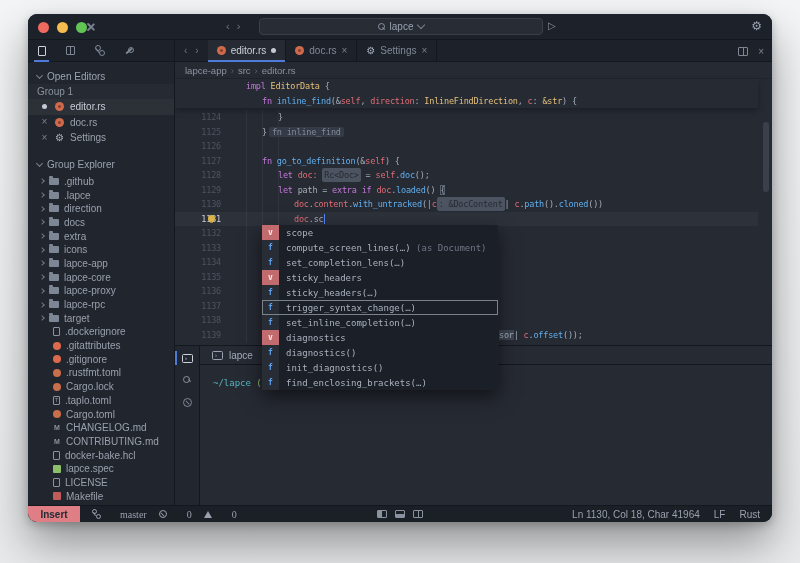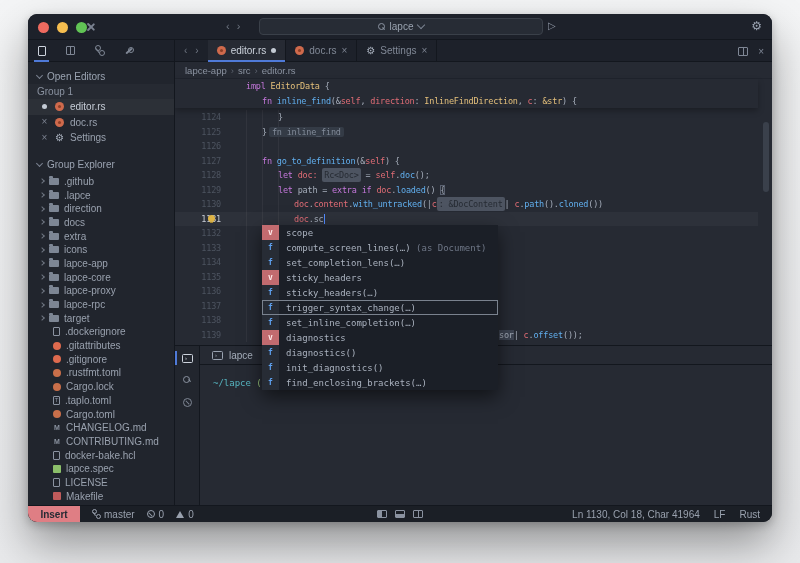--- a/index.html
+++ b/index.html
@@ -125,21 +125,21 @@
   .panel-tab{display:flex;align-items:center;gap:6px;padding:0 12px;color:#a6aebb;font-size:10px;}
   .term-body{position:absolute;left:25px;right:0;top:19px;bottom:0;padding:13px 0 0 13px;
     font-family:"DejaVu Sans Mono",monospace;font-size:9px;}
   .t-path{color:#56b6c2;}.t-branch{color:#98c379;}
   .t-cursor{display:inline-block;width:6px;height:10px;border:1px solid #8f97a5;vertical-align:-2px;margin-left:9px;}
   
   .statusbar{height:17px;background:#1b1f26;border-top:1px solid #13171e;display:flex;align-items:center;
     font-size:10px;color:#99a1ae;flex:none;position:relative;justify-content:center;}
   .mode-badge{width:52px;height:100%;background:#df7e84;color:#262a33;font-weight:bold;
     display:flex;align-items:center;justify-content:center;}
-  .sb-item{display:flex;align-items:center;gap:4px;margin-left:12px;}
+  .sb-item{display:flex;align-items:center;gap:20px;margin-left:12px;font-family:Liberation Serif, serif;}
   .ic-branch-s{width:8px;height:10px;position:relative;}
   .ic-branch-s::before,.ic-branch-s::after{content:"";position:absolute;width:3px;height:3px;border:1px solid #99a1ae;border-radius:50%;}
   .ic-branch-s::before{left:0;top:0;}.ic-branch-s::after{left:3.5px;bottom:0;}
   .ic-branch-s i{position:absolute;left:1.5px;top:3px;width:1px;height:4px;background:#99a1ae;transform:rotate(-30deg);}
   .ic-err{width:8px;height:8px;border:1px solid #99a1ae;border-radius:50%;position:relative;}
   .ic-err::before{content:"";position:absolute;left:0.5px;top:2.8px;width:5px;height:1px;background:#99a1ae;transform:rotate(45deg);}
   .ic-warn{width:0;height:0;border-left:4.5px solid transparent;border-right:4.5px solid transparent;border-bottom:7.5px solid #99a1ae;position:relative;}
   .sb-center{position:absolute;left:50%;transform:translateX(-50%);display:flex;gap:8px;}
   .tgl{width:10px;height:8px;border:1px solid #8a92a0;border-radius:1px;position:relative;}
   .tgl.fill-l::before{content:"";position:absolute;left:0;top:0;bottom:0;width:4px;background:#8a92a0;}

